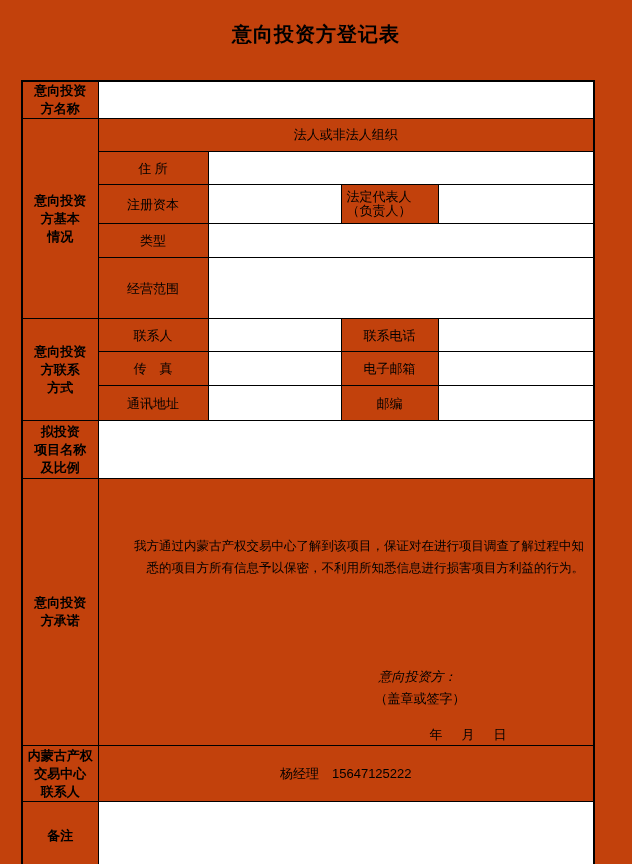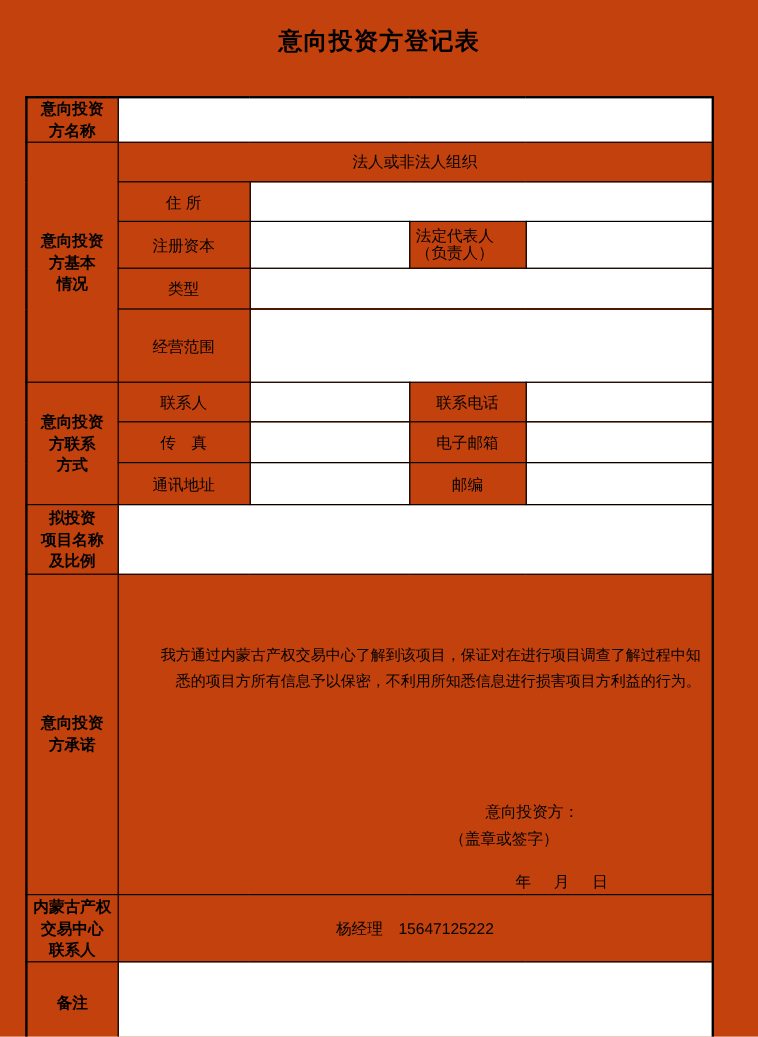--- a/index.html
+++ b/index.html
@@ -76,21 +76,21 @@
   td.commit-cell { vertical-align: top; padding: 0; }
   .commit-wrap { position: relative; width: 100%; height: 223px; }
   .commit-text {
     padding: 14px 9px 0 7px;
     text-indent: 26px;
     font-size: 12.5px;
     line-height: 21.5px;
     text-align: right;
     margin-top: 43px;
   }
-  .commit-signer { position: absolute; left: 306px; top: 146px; font-size: 13px; }
+  .commit-signer { position: absolute; left: 280px; top: 146px; font-size: 13px; font-style: italic; }
   .commit-seal   { position: absolute; left: 276px; top: 168px; font-size: 13px; }
   .commit-date   { position: absolute; left: 331px; top: 204px; font-size: 13px; letter-spacing: 3px; }
 </style>
 </head>
 <body>
 
 <div class="page">
 
   <div class="doc-title">意向投资方登记表</div>
 

